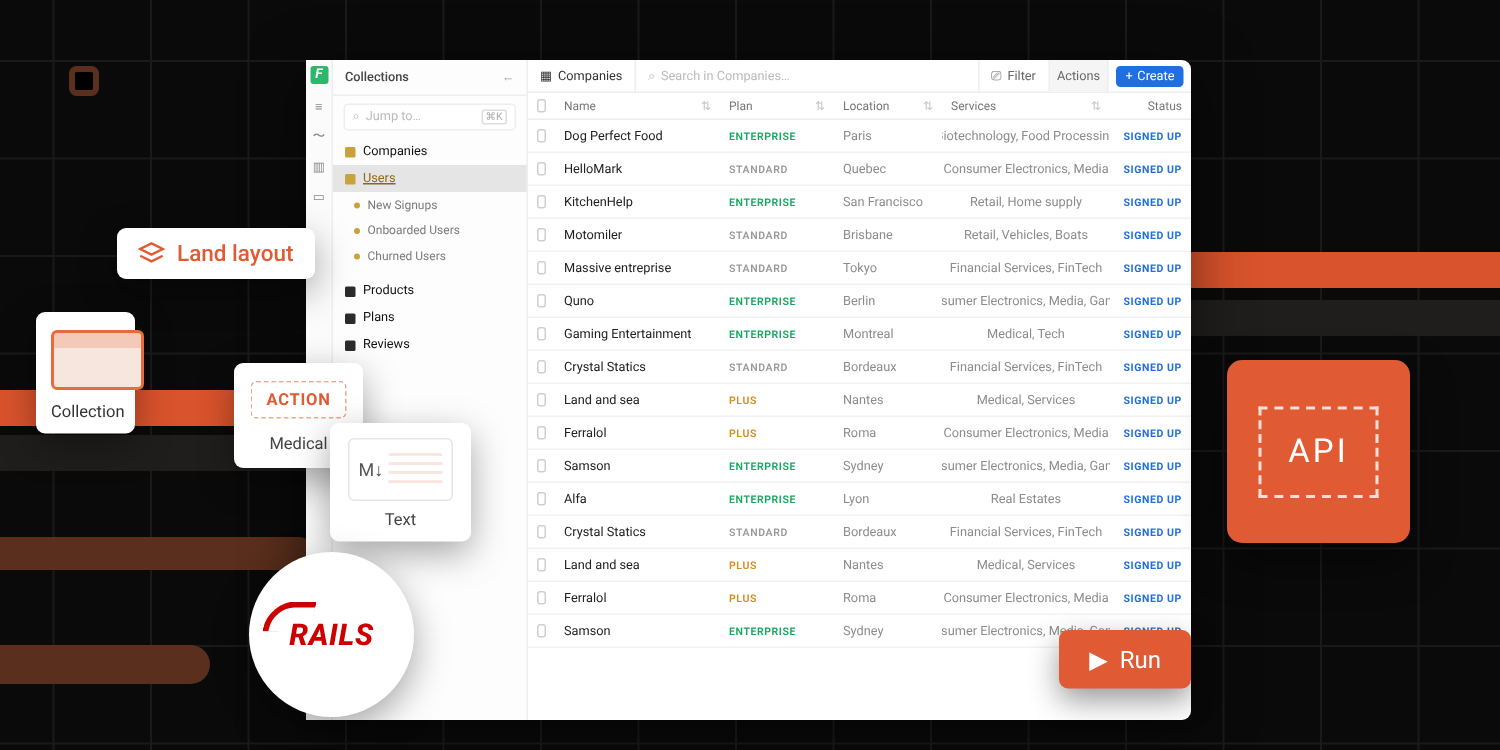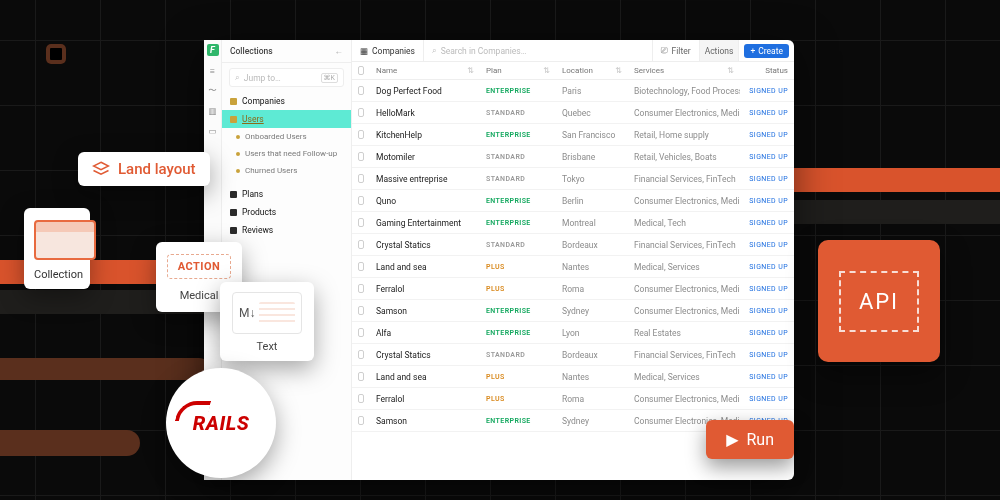--- a/index.html
+++ b/index.html
@@ -48,21 +48,21 @@
   width: 130px; border-right:1px solid #eee; background:#fdfdfd;
   display:flex; flex-direction:column;
 }
 .sidebar .head { display:flex;align-items:center;justify-content:space-between;padding:6px 8px;border-bottom:1px solid #eee;color:#444;font-weight:500; }
 .sidebar .head .arrow { color:#aaa; }
 .sidebar .jump { margin:5px 7px; border:1px solid #eee; border-radius:3px; padding:3px 5px; color:#bbb; display:flex; align-items:center; justify-content:space-between; background:#fff; }
 .sidebar .jump .kbd { font-size:7px; border:1px solid #ddd; border-radius:2px; padding:0 2px; color:#aaa; }
 .sidebar .item { padding:4px 8px 4px 14px; display:flex; align-items:center; gap:5px; color:#555; cursor:pointer; }
 .sidebar .item.top { padding-left:8px; color:#111; }
 .sidebar .item.top .sq { width:7px;height:7px;background:#c9a23b;border-radius:1px; }
-.sidebar .item.top.sel { background:#5eead4; color:#8a6a1a;text-decoration:underline; }
+.sidebar .item.top.sel { background:#e5e5e5; color:#8a6a1a;text-decoration:underline; }
 .sidebar .item.sub { font-size:8px; color:#7a7a7a; }
 .sidebar .item.sub .b { width:4px;height:4px;border-radius:50%;background:#c9a23b; }
 .sidebar .gap { height:6px; }
 .sidebar .item.plans .sq{background:#2b2b2b;} 
 .sidebar .item.products .sq{background:#2b2b2b;}
 .sidebar .item.reviews .sq{background:#2b2b2b;}
 
 .main { flex:1; display:flex; flex-direction:column; min-width:0; }
 .toolbar { display:flex; align-items:center; border-bottom:1px solid #eee; height:22px; }
 .toolbar .crumb { padding:0 8px; display:flex; align-items:center; gap:4px; color:#333; border-right:1px solid #eee; height:100%; }
@@ -72,34 +72,34 @@
 .toolbar .create { margin:0 5px; background:#1f6fe0; color:#fff; padding:2px 6px; border-radius:3px; display:flex; align-items:center; gap:3px; }
 
 .thead { display:flex; align-items:center; border-bottom:1px solid #eee; height:18px; color:#777; font-size:8px; }
 .th, .td { display:flex; align-items:center; padding:0 6px; }
 .th { gap:3px; }
 .th .sort { margin-left:auto; color:#c5c5c5; font-size:8px; }
 .c-chk { width:18px; justify-content:center; }
 .c-name { width:110px; }
 .c-plan { width:76px; }
 .c-loc { width:72px; }
-.c-serv { flex:1; min-width:0; }
+.c-serv { flex:1; min-width:0;justify-content:center; }
 .c-status { width:54px; justify-content:flex-end; }
 
 .rows { flex:1; overflow:hidden; }
 .row { display:flex; align-items:center; height:22px; border-bottom:1px solid #f2f2f2; color:#333; }
 .row .cb { width:9px; height:9px; border:1px solid #cfcfcf; border-radius:2px; }
 .row .name { color:#212121; }
 .row .plan { font-size:7px; letter-spacing:.4px; font-weight:600; }
 .row .plan.ENTERPRISE { color:#14a85f; }
 .row .plan.STANDARD { color:#9a9a9a; }
 .row .plan.PLUS { color:#d98a1f; }
 .row .loc { color:#8c8c8c; }
 .row .serv { color:#8c8c8c; white-space:nowrap; overflow:hidden; text-overflow:ellipsis; }
-.row .status { color:#1f6fe0; font-size:7px; letter-spacing:.4px; font-weight:400; }
+.row .status { color:#1f6fe0; font-size:7px; letter-spacing:.4px; font-weight:700; }
 
 
 .tile { position:absolute; background:#fff; border-radius:6px; box-shadow:0 8px 24px rgba(0,0,0,.35); }
 .edit-layout { top:152px; left:78px; padding:8px 14px; display:flex; align-items:center; gap:8px; color:#e05a33; font-size:15px; font-weight:500; }
 .edit-layout .ic { color:#e05a33; }
 .collection-tile { top:208px; left:24px; width:66px; padding:12px 10px 8px; text-align:center; font-size:11px; color:#333; }
 .collection-tile .art { width:62px; height:40px; margin:0 auto 8px; border:2px solid #e86a3f; border-radius:4px; background:linear-gradient(#f5c9b7,#f5c9b7) top/100% 10px no-repeat,#f7e6de; }
 .action-tile { top:242px; left:124px; width:86px; padding:12px 10px 10px; text-align:center; font-size:11px; color:#444;margin-left:32px; }
 .action-tile .badge { display:inline-block; color:#e05a33; font-weight:700; border:1px dashed #e8a98f; padding:5px 10px; border-radius:4px; font-size:11px; letter-spacing:.5px; }
 .text-tile { top:282px; left:220px; width:94px; padding:10px 10px 8px; text-align:center; font-size:11px; color:#444; }
@@ -153,38 +153,38 @@
         <div class="item top companies">
           <span class="sq"></span>
           <span>Companies</span>
         </div>
         <div class="item top sel users">
           <span class="sq"></span>
           <span>Users</span>
         </div>
         <div class="item sub">
           <span class="b"></span>
-          <span>Onboarded Users</span>
+          <span>New Signups</span>
         </div>
         <div class="item sub">
           <span class="b"></span>
-          <span>Users that need Follow-up</span>
+          <span>Onboarded Users</span>
         </div>
         <div class="item sub">
           <span class="b"></span>
           <span>Churned Users</span>
         </div>
         <div class="gap"></div>
+        <div class="item top products">
+          <span class="sq"></span>
+          <span>Products</span>
+        </div>
         <div class="item top plans">
           <span class="sq"></span>
           <span>Plans</span>
-        </div>
-        <div class="item top products">
-          <span class="sq"></span>
-          <span>Products</span>
         </div>
         <div class="item top reviews">
           <span class="sq"></span>
           <span>Reviews</span>
         </div>
       </div>
   </div>
 
   <div class="main">
     <div class="toolbar">

